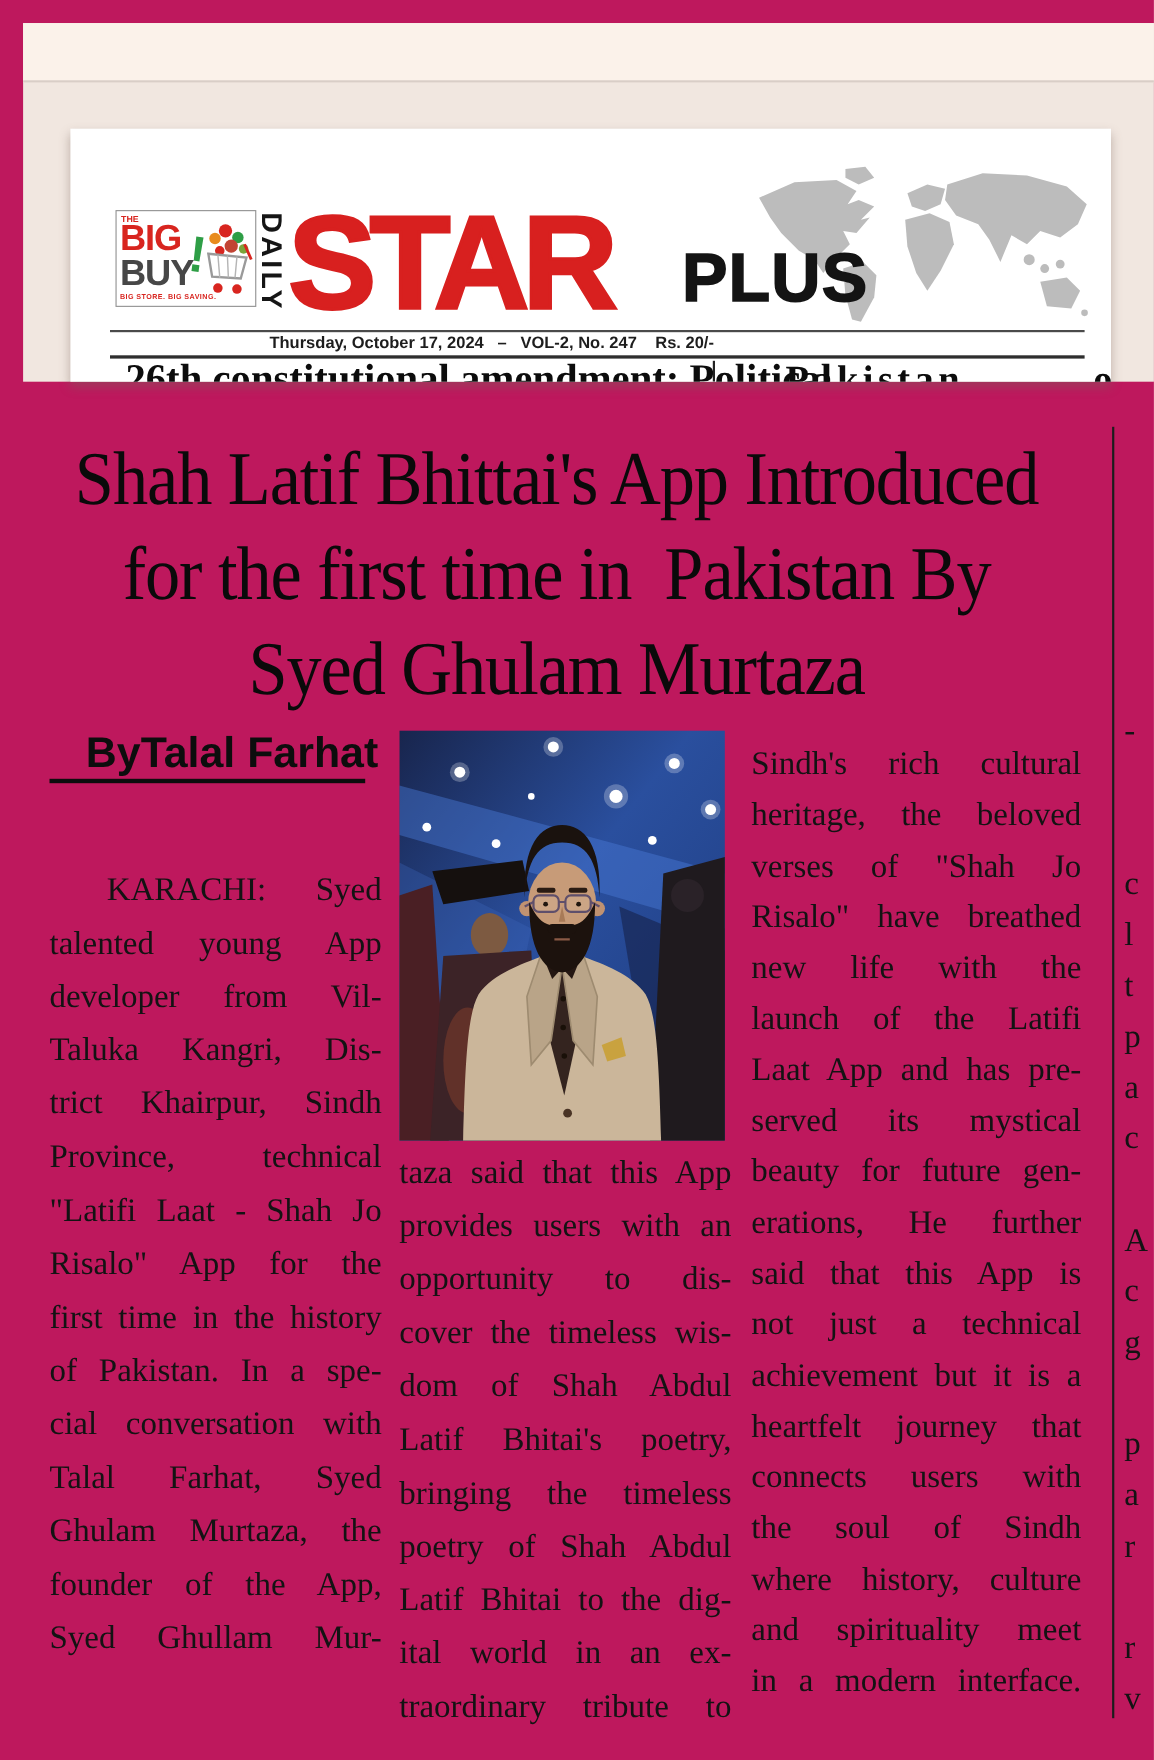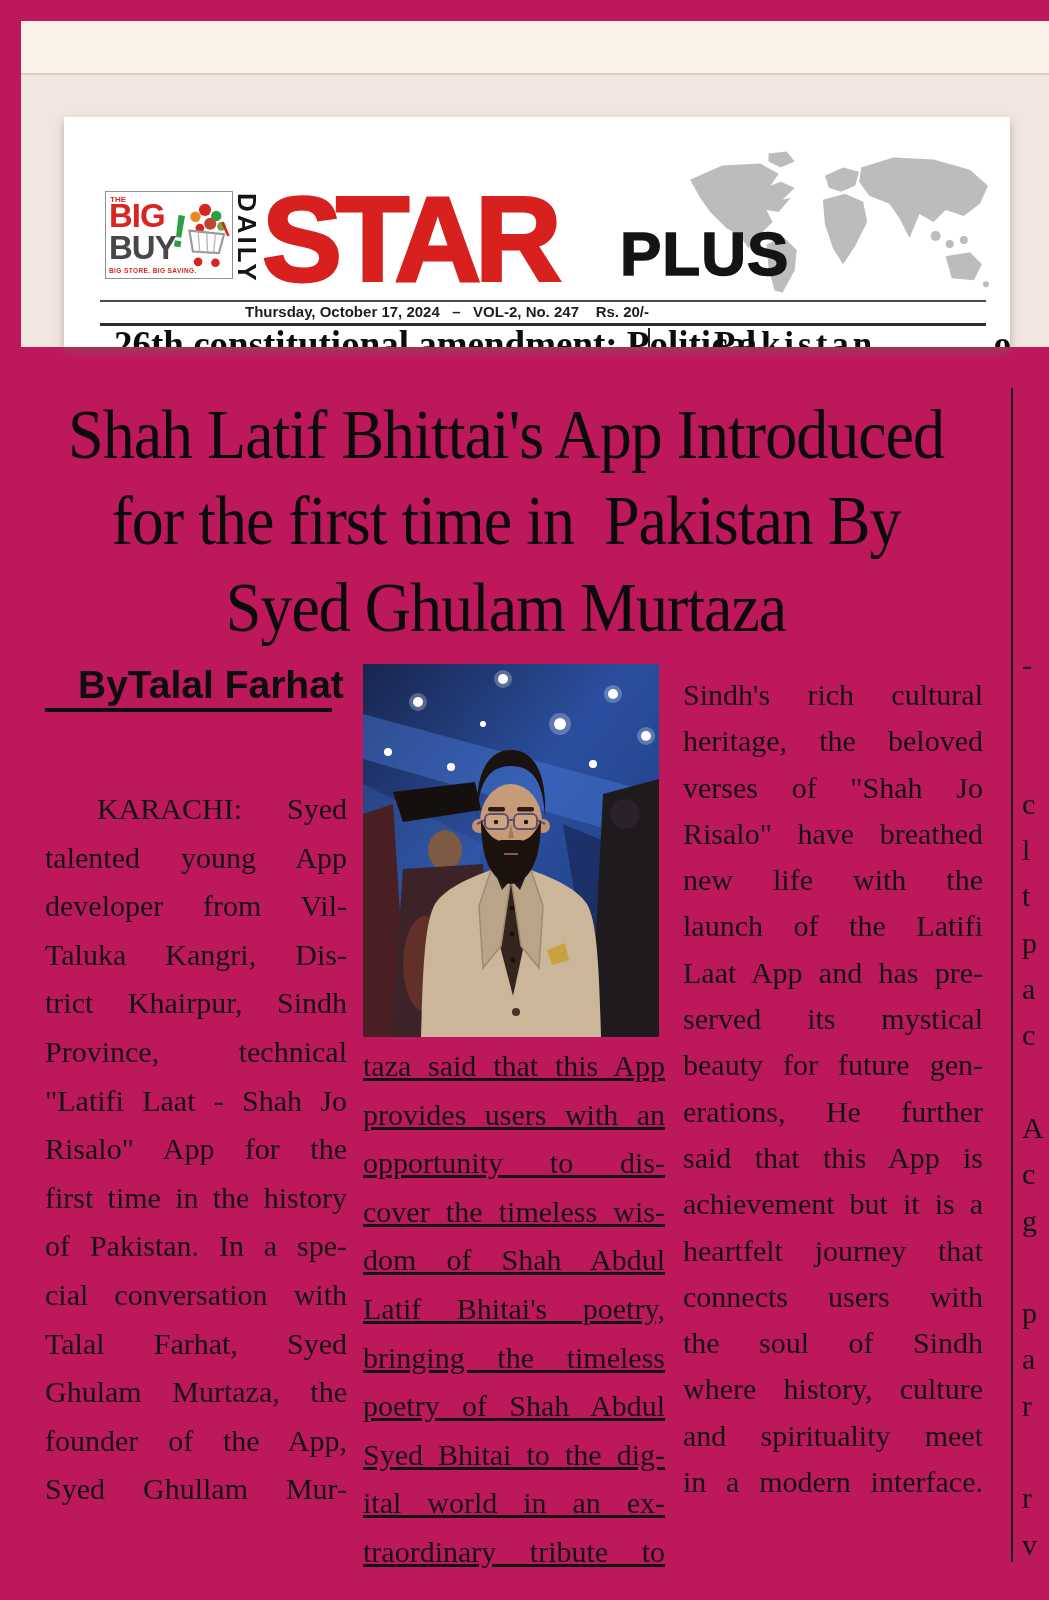--- a/index.html
+++ b/index.html
@@ -64,21 +64,21 @@
 
   .byline{position:absolute;left:78px;top:663px;font-family:"Liberation Sans",sans-serif;
           font-weight:bold;font-size:39px;color:#0d0d0d;}
   .byline-rule{position:absolute;left:45px;top:708px;width:287px;height:4px;background:#0d0d0d;}
 
   .col{position:absolute;font-size:30px;color:#131313;}
   .col .jline{text-align:justify;text-align-last:justify;}
   .col1{left:45px;top:785px;width:302px;}
   .col1 .jline{line-height:48.6px;}
   .col1 .jline:first-child{text-indent:52px;}
-  .col2{left:363px;top:1042px;width:302px;text-decoration:underline;}
+  .col2{left:363px;top:1042px;width:302px;}
   .col2 .jline{line-height:48.6px;}
   .col3{left:683px;top:672px;width:300px;}
   .col3 .jline{line-height:46.3px;}
   .col4{left:1022px;top:642px;width:27px;}
   .col4 .fline{line-height:46.3px;min-height:46.3px;font-size:30px;color:#131313;}
 
   .photo{position:absolute;left:363px;top:664px;width:296px;height:373px;}
 </style>
 </head>
 <body>
@@ -245,36 +245,37 @@
     </div>
   <div class="col col2">
       <div class="jline">taza said that this App</div>
       <div class="jline">provides users with an</div>
       <div class="jline">opportunity to dis-</div>
       <div class="jline">cover the timeless wis-</div>
       <div class="jline">dom of Shah Abdul</div>
       <div class="jline">Latif Bhitai's poetry,</div>
       <div class="jline">bringing the timeless</div>
       <div class="jline">poetry of Shah Abdul</div>
-      <div class="jline">Syed Bhitai to the dig-</div>
+      <div class="jline">Latif Bhitai to the dig-</div>
       <div class="jline">ital world in an ex-</div>
       <div class="jline">traordinary tribute to</div>
     </div>
   <div class="col col3">
       <div class="jline">Sindh's rich cultural</div>
       <div class="jline">heritage, the beloved</div>
       <div class="jline">verses of "Shah Jo</div>
       <div class="jline">Risalo" have breathed</div>
       <div class="jline">new life with the</div>
       <div class="jline">launch of the Latifi</div>
       <div class="jline">Laat App and has pre-</div>
       <div class="jline">served its mystical</div>
       <div class="jline">beauty for future gen-</div>
       <div class="jline">erations, He further</div>
       <div class="jline">said that this App is</div>
+      <div class="jline">not just a technical</div>
       <div class="jline">achievement but it is a</div>
       <div class="jline">heartfelt journey that</div>
       <div class="jline">connects users with</div>
       <div class="jline">the soul of Sindh</div>
       <div class="jline">where history, culture</div>
       <div class="jline">and spirituality meet</div>
       <div class="jline">in a modern interface.</div>
     </div>
   <div class="col col4">
       <div class="fline">-</div>

